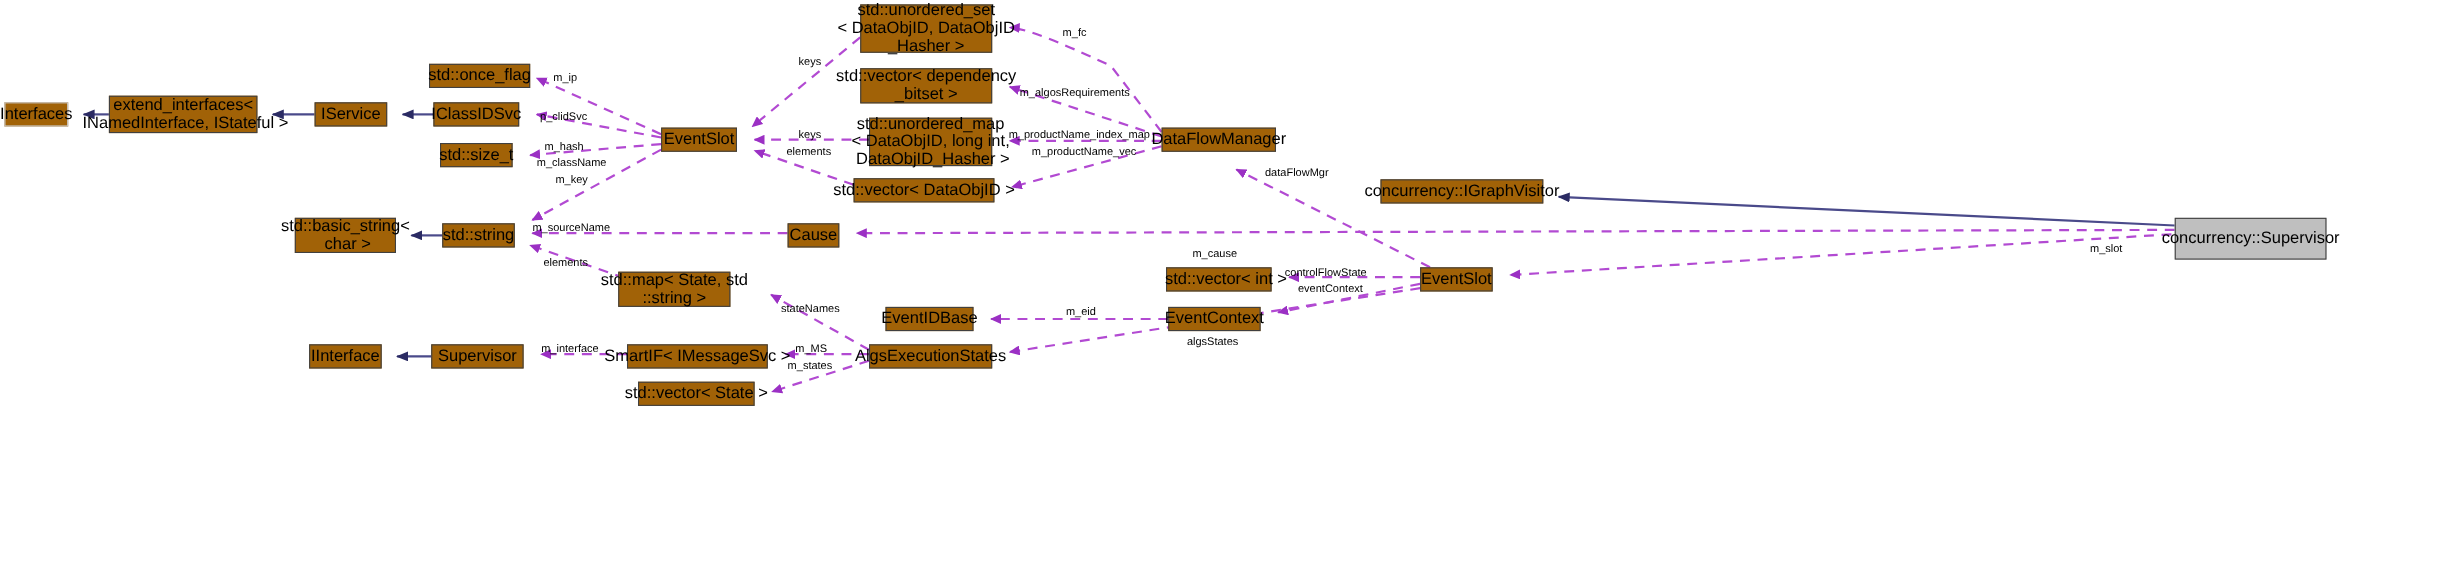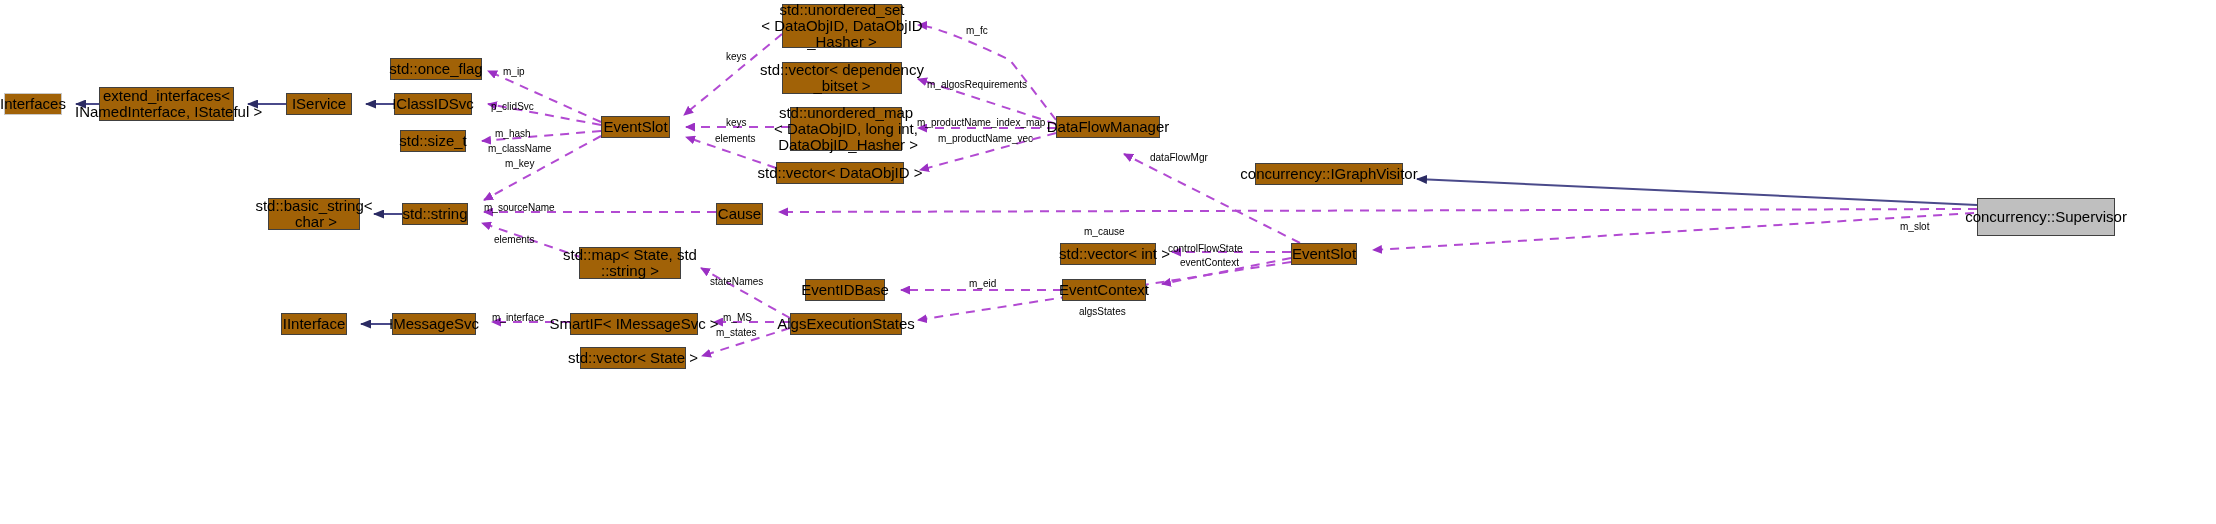--- a/index.html
+++ b/index.html
@@ -144,38 +144,38 @@
   <div class="node" style="left:790px;top:107px;width:112px;height:44px;">std::unordered_map
 &lt; DataObjID, long int,
  DataObjID_Hasher &gt;</div>
 
   <div class="node" style="left:776px;top:162px;width:128px;height:22px;">std::vector&lt; DataObjID &gt;</div>
 
   <div class="node" style="left:1056px;top:116px;width:104px;height:22px;">DataFlowManager</div>
 
   <div class="node" style="left:716px;top:203px;width:47px;height:22px;">Cause</div>
 
-  <div class="node" style="left:579px;top:247px;width:102px;height:32px;">std::map&lt; State, std
+  <div class="node" style="left:562px;top:247px;width:102px;height:32px;">std::map&lt; State, std
 ::string &gt;</div>
 
   <div class="node" style="left:1060px;top:243px;width:96px;height:22px;padding-left:13px;">std::vector&lt; int &gt;</div>
 
   <div class="node" style="left:805px;top:279px;width:80px;height:22px;">EventIDBase</div>
 
   <div class="node" style="left:1062px;top:279px;width:84px;height:22px;">EventContext</div>
 
   <div class="node" style="left:1291px;top:243px;width:66px;height:22px;">EventSlot</div>
 
   <div class="node" style="left:1255px;top:163px;width:148px;height:22px;">concurrency::IGraphVisitor</div>
 
   <div class="node current" style="left:1977px;top:198px;width:138px;height:38px;">concurrency::Supervisor</div>
 
   <div class="node" style="left:281px;top:313px;width:66px;height:22px;">IInterface</div>
 
-  <div class="node" style="left:392px;top:313px;width:84px;height:22px;">IMessageSvc</div>
+  <div class="node" style="left:392px;top:313px;width:84px;height:22px;">Supervisor</div>
 
   <div class="node" style="left:570px;top:313px;width:128px;height:22px;">SmartIF&lt; IMessageSvc &gt;</div>
 
   <div class="node" style="left:790px;top:313px;width:112px;height:22px;">AlgsExecutionStates</div>
 
   <div class="node" style="left:580px;top:347px;width:106px;height:22px;">std::vector&lt; State &gt;</div>
 
   <div class="edge-label" style="left:503px;top:64px;">m_ip</div>
   <div class="edge-label" style="left:491px;top:99px;">p_clidSvc</div>
   <div class="edge-label" style="left:495px;top:126px;">m_hash</div>

